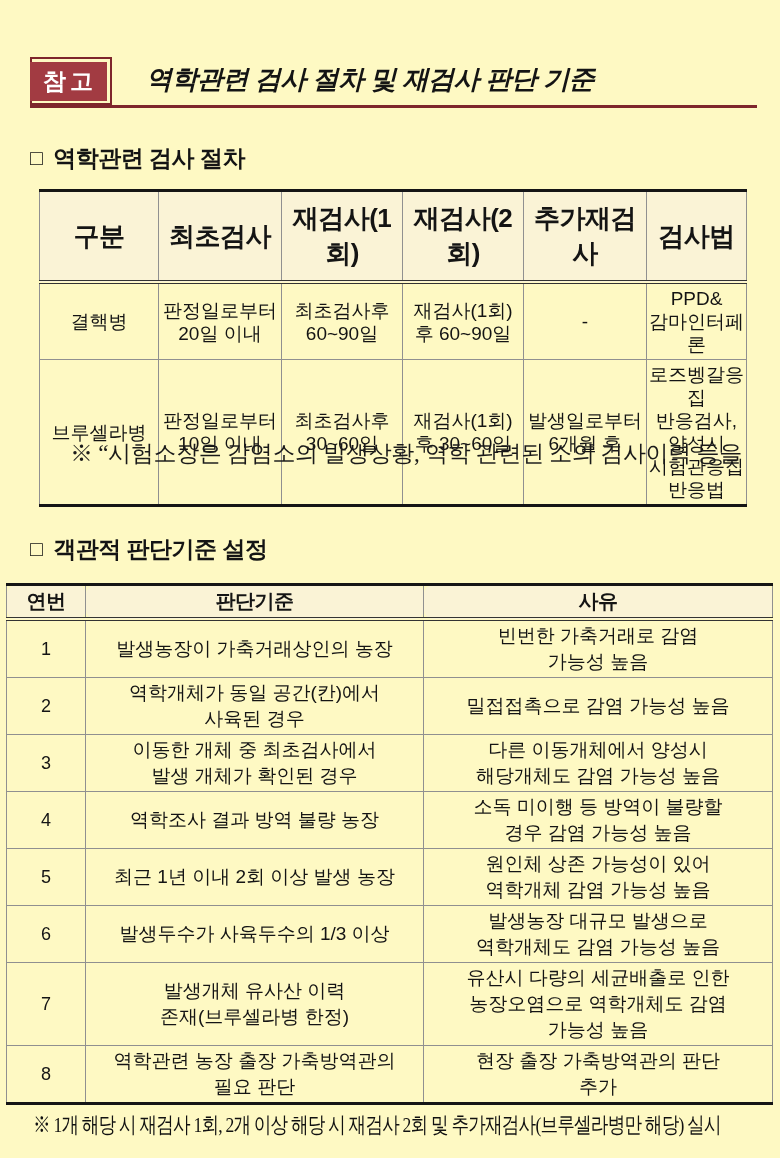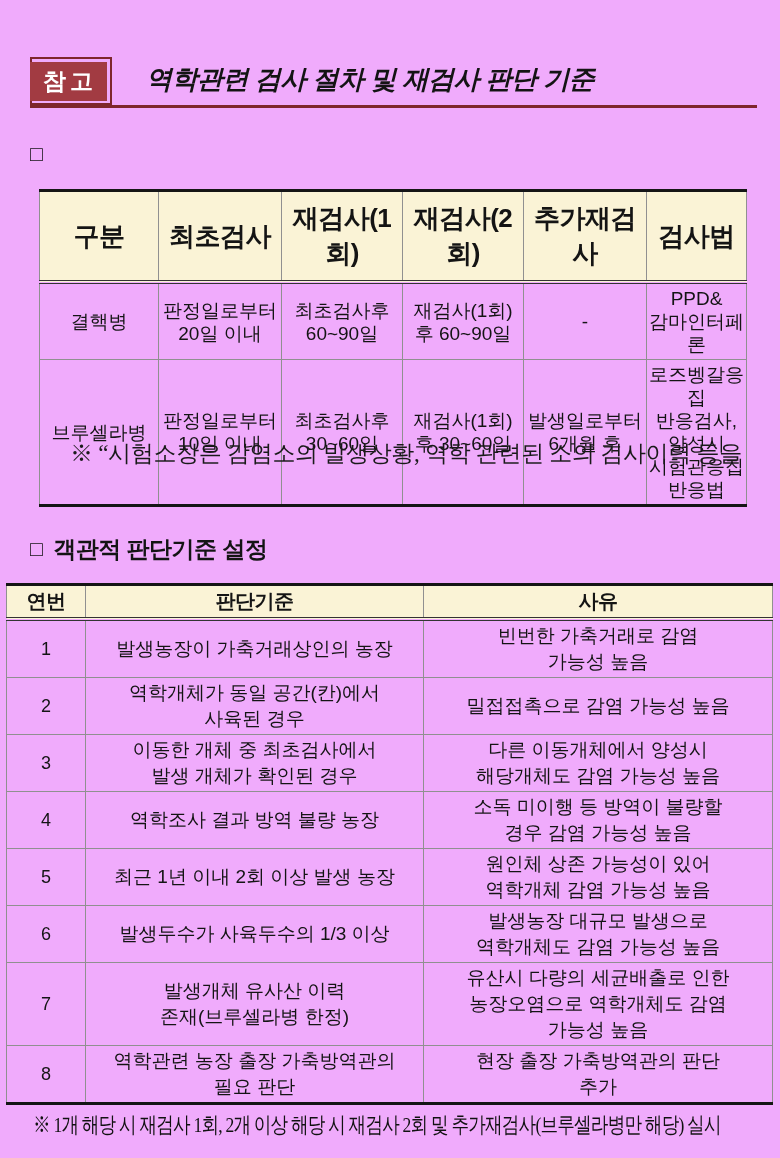--- a/index.html
+++ b/index.html
@@ -1,20 +1,20 @@
 <!DOCTYPE html>
 <html><head>
 <meta charset="utf-8">
 <style>
   html, body { margin: 0; padding: 0; background: #ffffff; }
   .page {
     position: relative;
     width: 780px;
     height: 1158px;
-    background: #f0abfc;
+    background: #fef9c3;
     color: #141414;
     font-family: "Liberation Sans", sans-serif;
     overflow: hidden;
   }
 
   
   .badge-outline {
     position: absolute;
     left: 30px; top: 57px;
     width: 78px; height: 44px;
@@ -93,21 +93,21 @@
     vertical-align: middle;
     white-space: pre-line;
   }
 
   .t1 { left: 39px; top: 189px; width: 707px; }
   .t1 th { font-size: 26px; padding: 9px 2px; letter-spacing: -0.5px; }
   .t1 td { font-size: 19px; line-height: 23px; padding: 3px 2px; }
   .t1 tbody tr:first-child { height: 60px; }
 
   .t2 { left: 6px; top: 583px; width: 766px; }
-  .t2 th { font-size: 20px; padding: 2px; letter-spacing: -0.5px; }
+  .t2 th { font-size: 20px; padding: 2px; letter-spacing: -0.5px; border-radius: 9px; }
   .t2 td { font-size: 19px; line-height: 26px; padding: 2px 3px; }
   .t2 td.num { font-size: 18px; }
 
   
   .note {
     position: absolute;
     left: 30px; top: 434px;
     width: 736px;
     font-family: "Liberation Serif", serif;
     font-size: 23px;
@@ -136,20 +136,21 @@
 
 <div class="page">
 
   <div class="badge-outline"></div>
   <div class="badge">참고</div>
   <h1 class="title">역학관련 검사 절차 및 재검사 판단 기준</h1>
   <div class="title-rule"></div>
 
   <div class="sec-heading sec1">
     <span class="sq">□</span>
+    <span>역학관련 검사 절차</span>
   </div>
 
   <table class="doc-table t1">
     <colgroup>
       <col style="width:119px">
         <col style="width:123px">
         <col style="width:121px">
       <col style="width:121px">
         <col style="width:123px">
         <col style="width:100px">

